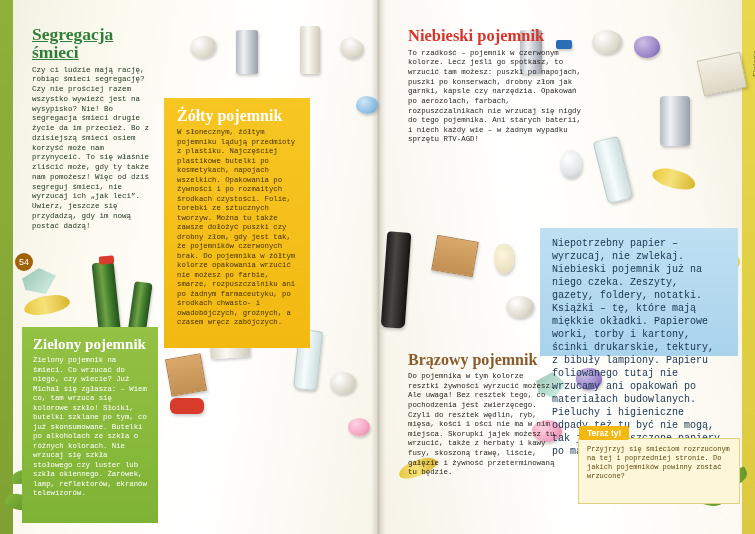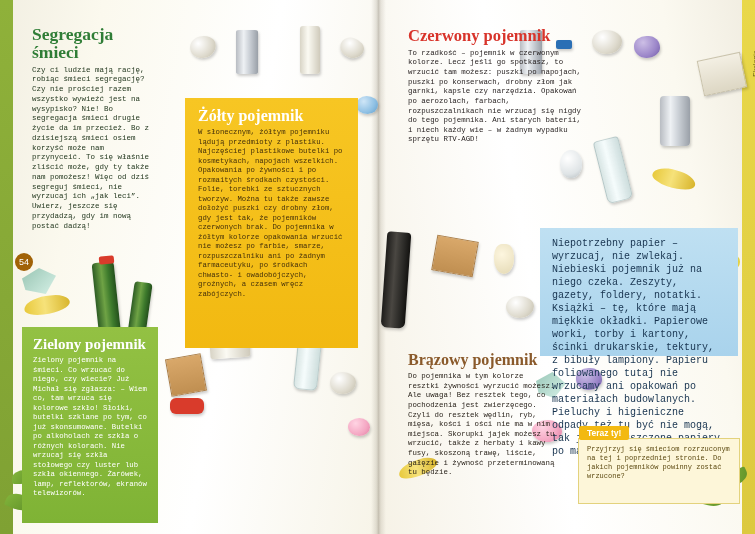--- a/index.html
+++ b/index.html
@@ -90,37 +90,37 @@
   }
   .body {
     font-family: Liberation Mono, monospace;
     font-size: 7.4px;
     line-height: 1.30;
     margin: 0;
   }
 
   
   #intro { left: 32px; top: 26px; width: 118px; }
-  #intro .head { font-size: 17.5px; color: #2f7d36; }
+  #intro .head { font-size: 17.5px; color: #2f7d36; text-decoration: underline; }
   #intro .body { color: #23381f; font-size: 7.5px; }
 
   
   #green-box {
     left: 22px; top: 327px; width: 136px; height: 196px;
     background: #8fbf3f;
     background: linear-gradient(180deg,#93c143,#7fb335);
     padding: 10px 11px 8px 11px;
     box-sizing: border-box;
   }
   #green-box .head { font-size: 15px; color: #ffffff; }
   #green-box .body { color: #ffffff; font-size: 7.3px; }
 
   
   #yellow-box {
-    left: 185px; top: 98px; width: 173px; height: 250px;
+    left: 164px; top: 98px; width: 146px; height: 250px;
     background: linear-gradient(180deg,#f7c623,#f2b911);
     padding: 10px 12px 8px 13px;
     box-sizing: border-box;
   }
   #yellow-box .head { font-size: 16px; color: #ffffff; }
   #yellow-box .body { color: #44300a; font-size: 7.3px; }
 
   
   #white-box {
     left: 182px; top: 424px; width: 170px; height: 100px;
@@ -317,21 +317,21 @@
     <div class="body">W słonecznym, żółtym pojemniku lądują przedmioty z plastiku. Najczęściej plastikowe butelki po kosmetykach, napojach wszelkich. Opakowania po żywności i po rozmaitych środkach czystości. Folie, torebki ze sztucznych tworzyw. Można tu także zawsze dołożyć puszki czy drobny złom, gdy jest tak, że pojemników czerwonych brak. Do pojemnika w żółtym kolorze opakowania wrzucić nie możesz po farbie, smarze, rozpuszczalniku ani po żadnym farmaceutyku, po środkach chwasto- i owadobójczych, groźnych, a czasem wręcz zabójczych.</div>
   </div>
 
   <div class="block" id="green-box">
     <h2 class="head">Zielony pojemnik</h2>
     <div class="body">Zielony pojemnik na śmieci. Co wrzucać do niego, czy wiecie? Już Michał się zgłasza: – Wiem co, tam wrzuca się kolorowe szkło! Słoiki, butelki szklane po tym, co już skonsumowane. Butelki po alkoholach ze szkła o różnych kolorach. Nie wrzucaj się szkła stołowego czy luster lub szkła okiennego. Żarówek, lamp, reflektorów, ekranów telewizorów.</div>
   </div>
 
 
   <div class="block" id="red-block">
-    <h2 class="head">Czerwony pojemnik</h2>
+    <h2 class="head">Niebieski pojemnik</h2>
     <div class="body">To rzadkość – pojemnik w czerwonym kolorze. Lecz jeśli go spotkasz, to wrzucić tam możesz: puszki po napojach, puszki po konserwach, drobny złom jak garnki, kapsle czy narzędzia. Opakowań po aerozolach, farbach, rozpuszczalnikach nie wrzucaj się nigdy do tego pojemnika. Ani starych baterii, i niech każdy wie – w żadnym wypadku sprzętu RTV-AGD!</div>
   </div>
 
   <div class="block" id="blue-box">
     <div class="body">Niepotrzebny papier – wyrzucaj, nie zwlekaj. Niebieski pojemnik już na niego czeka. Zeszyty, gazety, foldery, notatki. Książki – tę, które mają miękkie okładki. Papierowe worki, torby i kartony, ścinki drukarskie, tektury, z bibuły lampiony. Papieru foliowanego tutaj nie wrzucamy ani opakowań po materiałach budowlanych. Pieluchy i higieniczne odpady też tu być nie mogą, tak jak zatłuszczone papiery po maśle, twarogu.</div>
   </div>
 
   <div class="block" id="callout">
     <div class="tag">Teraz ty!</div>
     <div class="body">Przyjrzyj się śmieciom rozrzuconym na tej i poprzedniej stronie. Do jakich pojemników powinny zostać wrzucone?</div>

